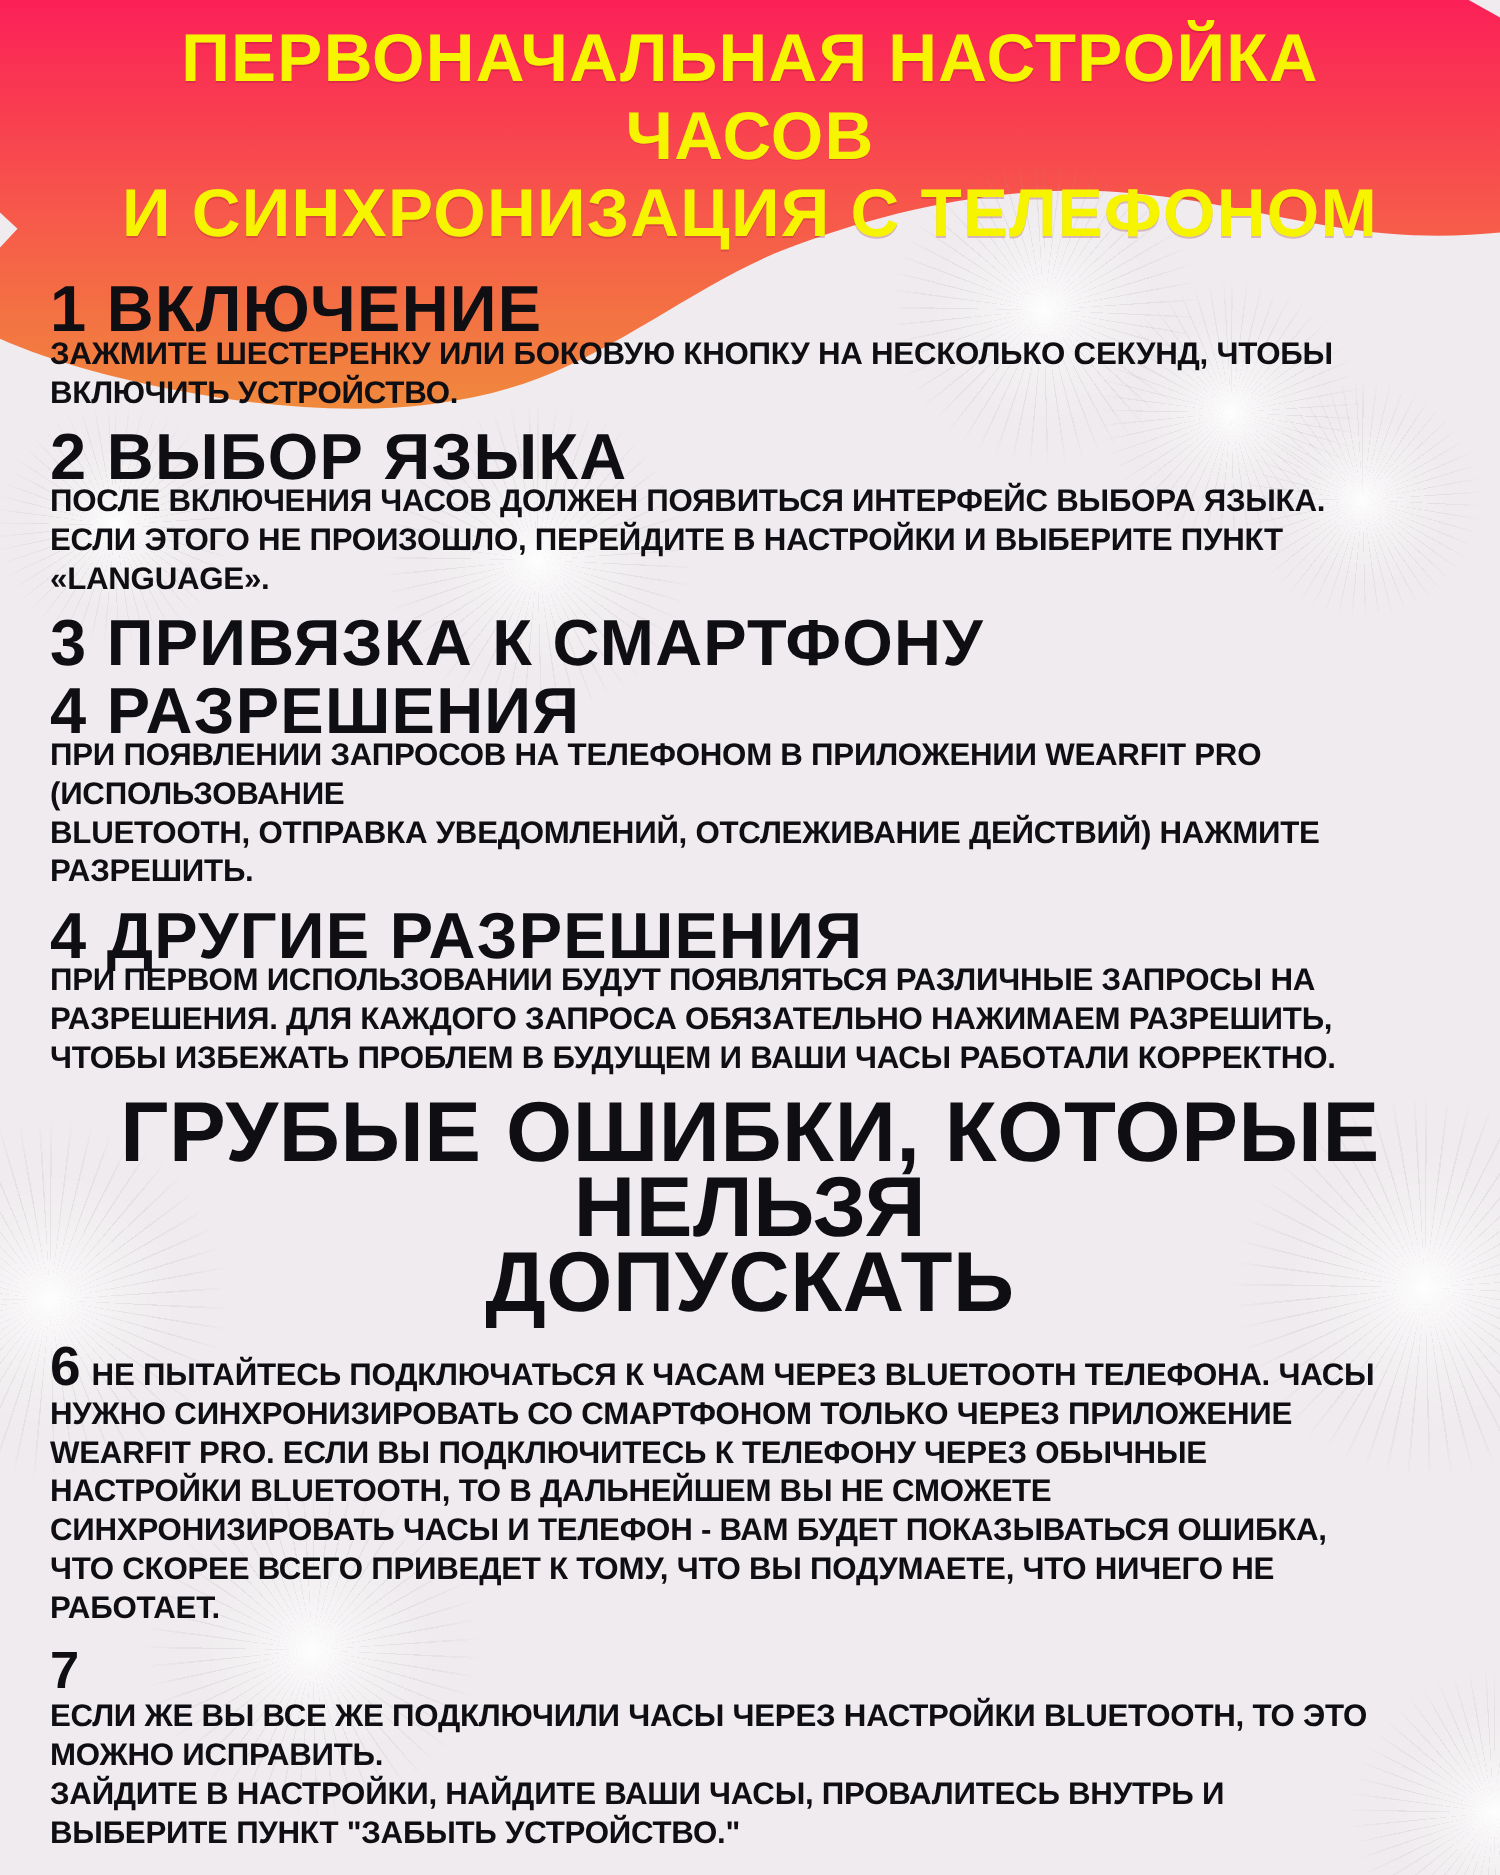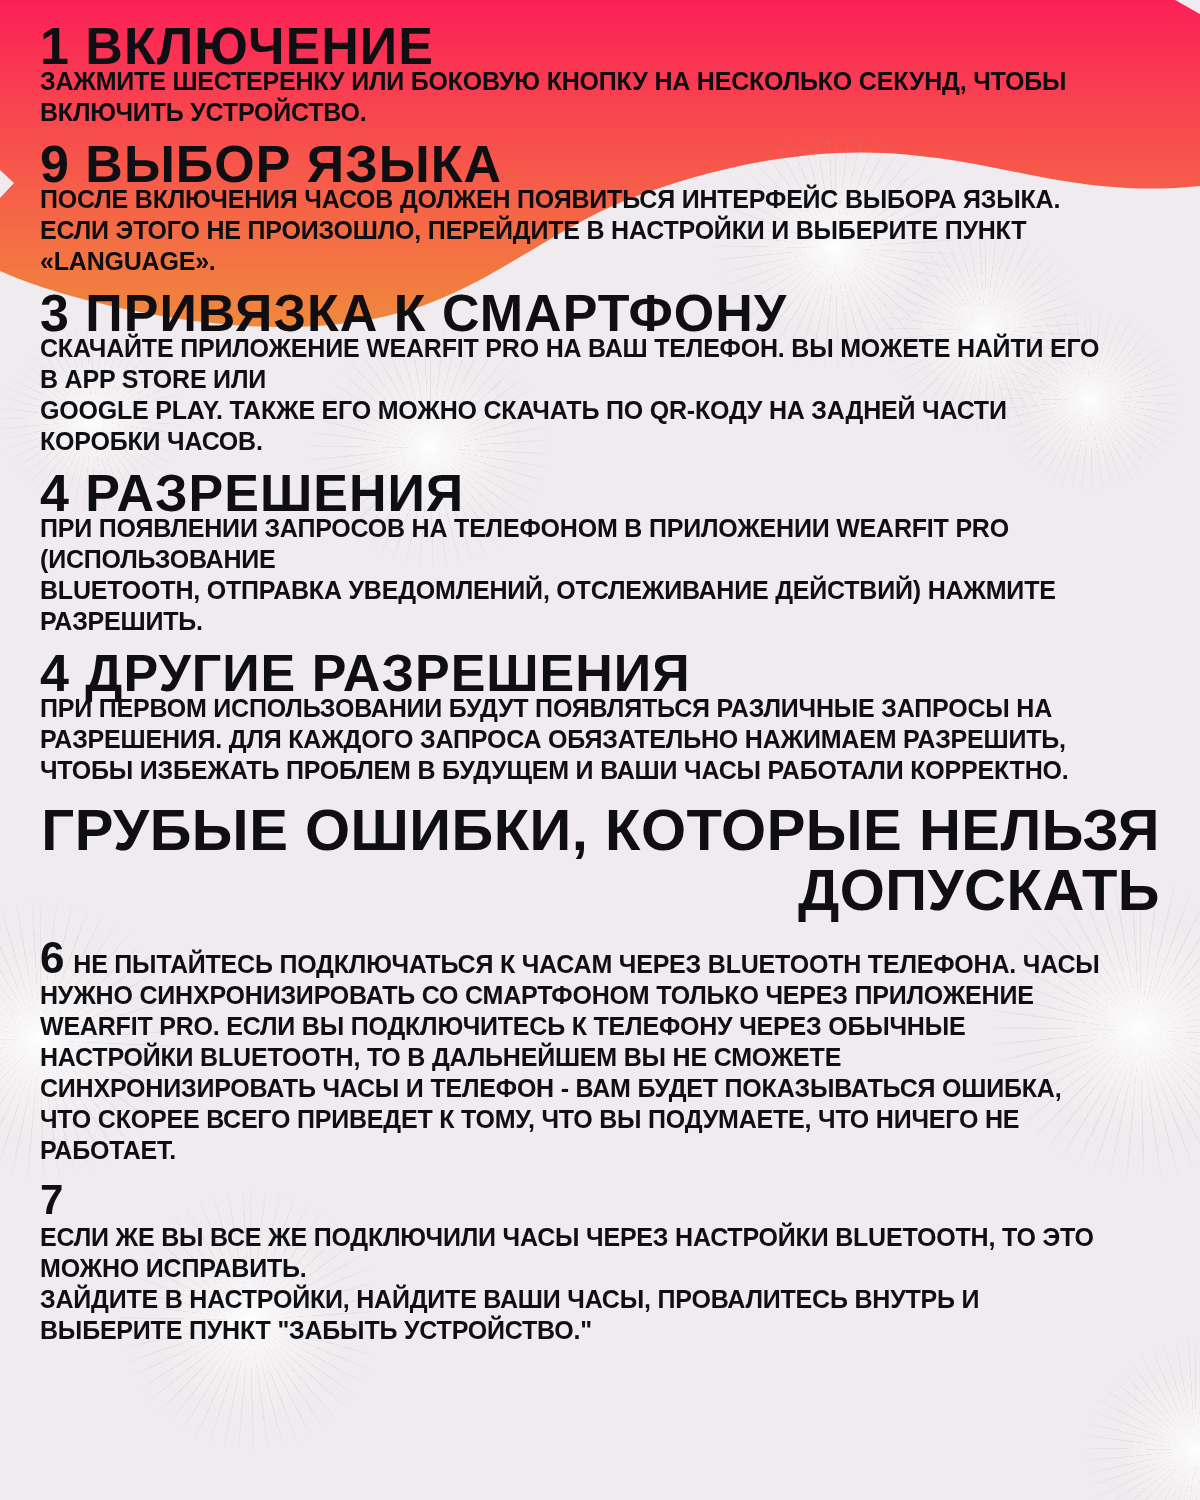--- a/index.html
+++ b/index.html
@@ -37,22 +37,22 @@
     margin:0 0 2px 0;
     font-size:52px;line-height:36px;letter-spacing:1px;
   }
   .body-text{
     margin:0;
     font-size:25px;line-height:31px;letter-spacing:-0.2px;
     white-space:pre-line;
   }
   .warning-heading{
     margin:14px 0 0 0;
-    text-align:right;
-    font-size:58px;line-height:60px;letter-spacing:0.5px;
+    text-align:center;
+    font-size:68px;line-height:60px;letter-spacing:0.5px;
     white-space:pre-line;
   }
   .mistake{margin-top:22px;}
   .mistake.second{margin-top:12px;}
   .mistake-num-inline{
     font-size:44px;line-height:31px;
     padding-right:9px;
     vertical-align:baseline;
   }
   .mistake-num-block{
@@ -87,40 +87,38 @@
 <div class="burst" style="left:-8px;top:320px;width:200px;height:200px;"></div>
 <div class="burst" style="left:300px;top:318px;width:260px;height:260px;"></div>
 <div class="burst" style="left:990px;top:300px;width:200px;height:200px;"></div>
 <div class="burst" style="left:-110px;top:890px;width:300px;height:300px;"></div>
 <div class="burst" style="left:980px;top:870px;width:320px;height:320px;"></div>
 <div class="burst" style="left:110px;top:1180px;width:280px;height:280px;"></div>
 <div class="burst" style="left:1075px;top:1330px;width:240px;height:240px;"></div>
 
 <div class="content">
 
+  <h1 class="page-title">ПЕРВОНАЧАЛЬНАЯ НАСТРОЙКА ЧАСОВ
+И СИНХРОНИЗАЦИЯ С ТЕЛЕФОНОМ</h1>
 
   <div class="section first">
     <h2>1 ВКЛЮЧЕНИЕ</h2>
     <p class="body-text">ЗАЖМИТЕ ШЕСТЕРЕНКУ ИЛИ БОКОВУЮ КНОПКУ НА НЕСКОЛЬКО СЕКУНД, ЧТОБЫ
 ВКЛЮЧИТЬ УСТРОЙСТВО.</p>
   </div>
 
   <div class="section">
-    <h2>9 ВЫБОР ЯЗЫКА</h2>
+    <h2>2 ВЫБОР ЯЗЫКА</h2>
     <p class="body-text">ПОСЛЕ ВКЛЮЧЕНИЯ ЧАСОВ ДОЛЖЕН ПОЯВИТЬСЯ ИНТЕРФЕЙС ВЫБОРА ЯЗЫКА.
 ЕСЛИ ЭТОГО НЕ ПРОИЗОШЛО, ПЕРЕЙДИТЕ В НАСТРОЙКИ И ВЫБЕРИТЕ ПУНКТ
 «LANGUAGE».</p>
   </div>
 
   <div class="section">
     <h2>3 ПРИВЯЗКА К СМАРТФОНУ</h2>
-    <p class="body-text">СКАЧАЙТЕ ПРИЛОЖЕНИЕ WEARFIT PRO НА ВАШ ТЕЛЕФОН. ВЫ МОЖЕТЕ НАЙТИ ЕГО
-В APP STORE ИЛИ
-GOOGLE PLAY. ТАКЖЕ ЕГО МОЖНО СКАЧАТЬ ПО QR-КОДУ НА ЗАДНЕЙ ЧАСТИ
-КОРОБКИ ЧАСОВ.</p>
   </div>
 
   <div class="section">
     <h2>4 РАЗРЕШЕНИЯ</h2>
     <p class="body-text">ПРИ ПОЯВЛЕНИИ ЗАПРОСОВ НА ТЕЛЕФОНОМ В ПРИЛОЖЕНИИ WEARFIT PRO
 (ИСПОЛЬЗОВАНИЕ
 BLUETOOTH, ОТПРАВКА УВЕДОМЛЕНИЙ, ОТСЛЕЖИВАНИЕ ДЕЙСТВИЙ) НАЖМИТЕ
 РАЗРЕШИТЬ.</p>
   </div>
 

